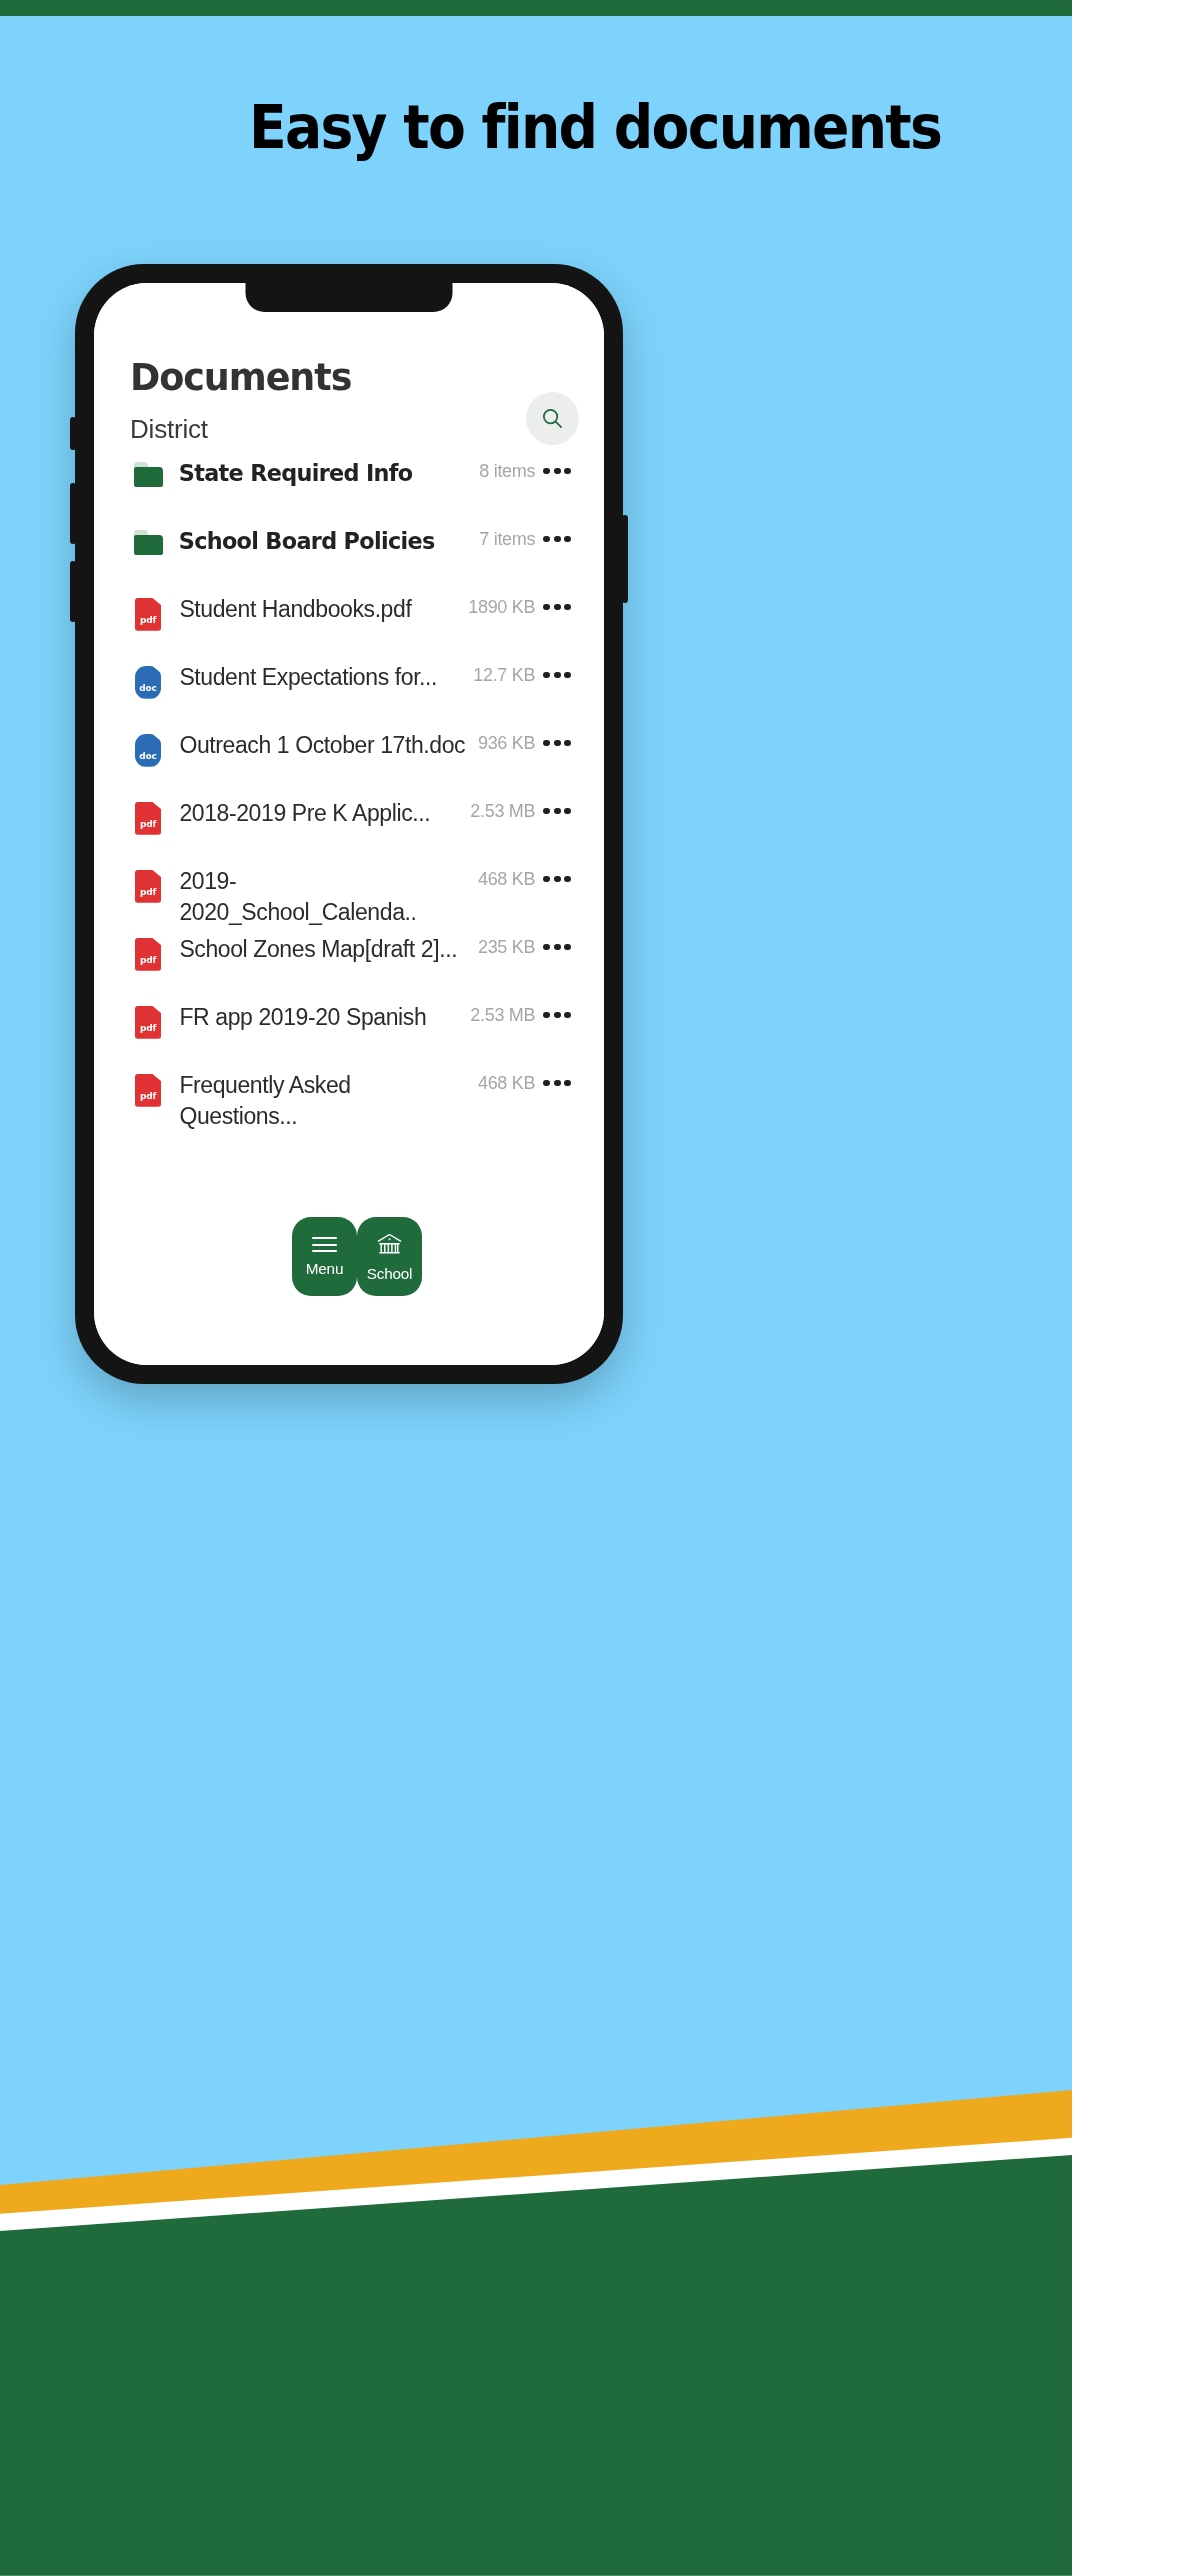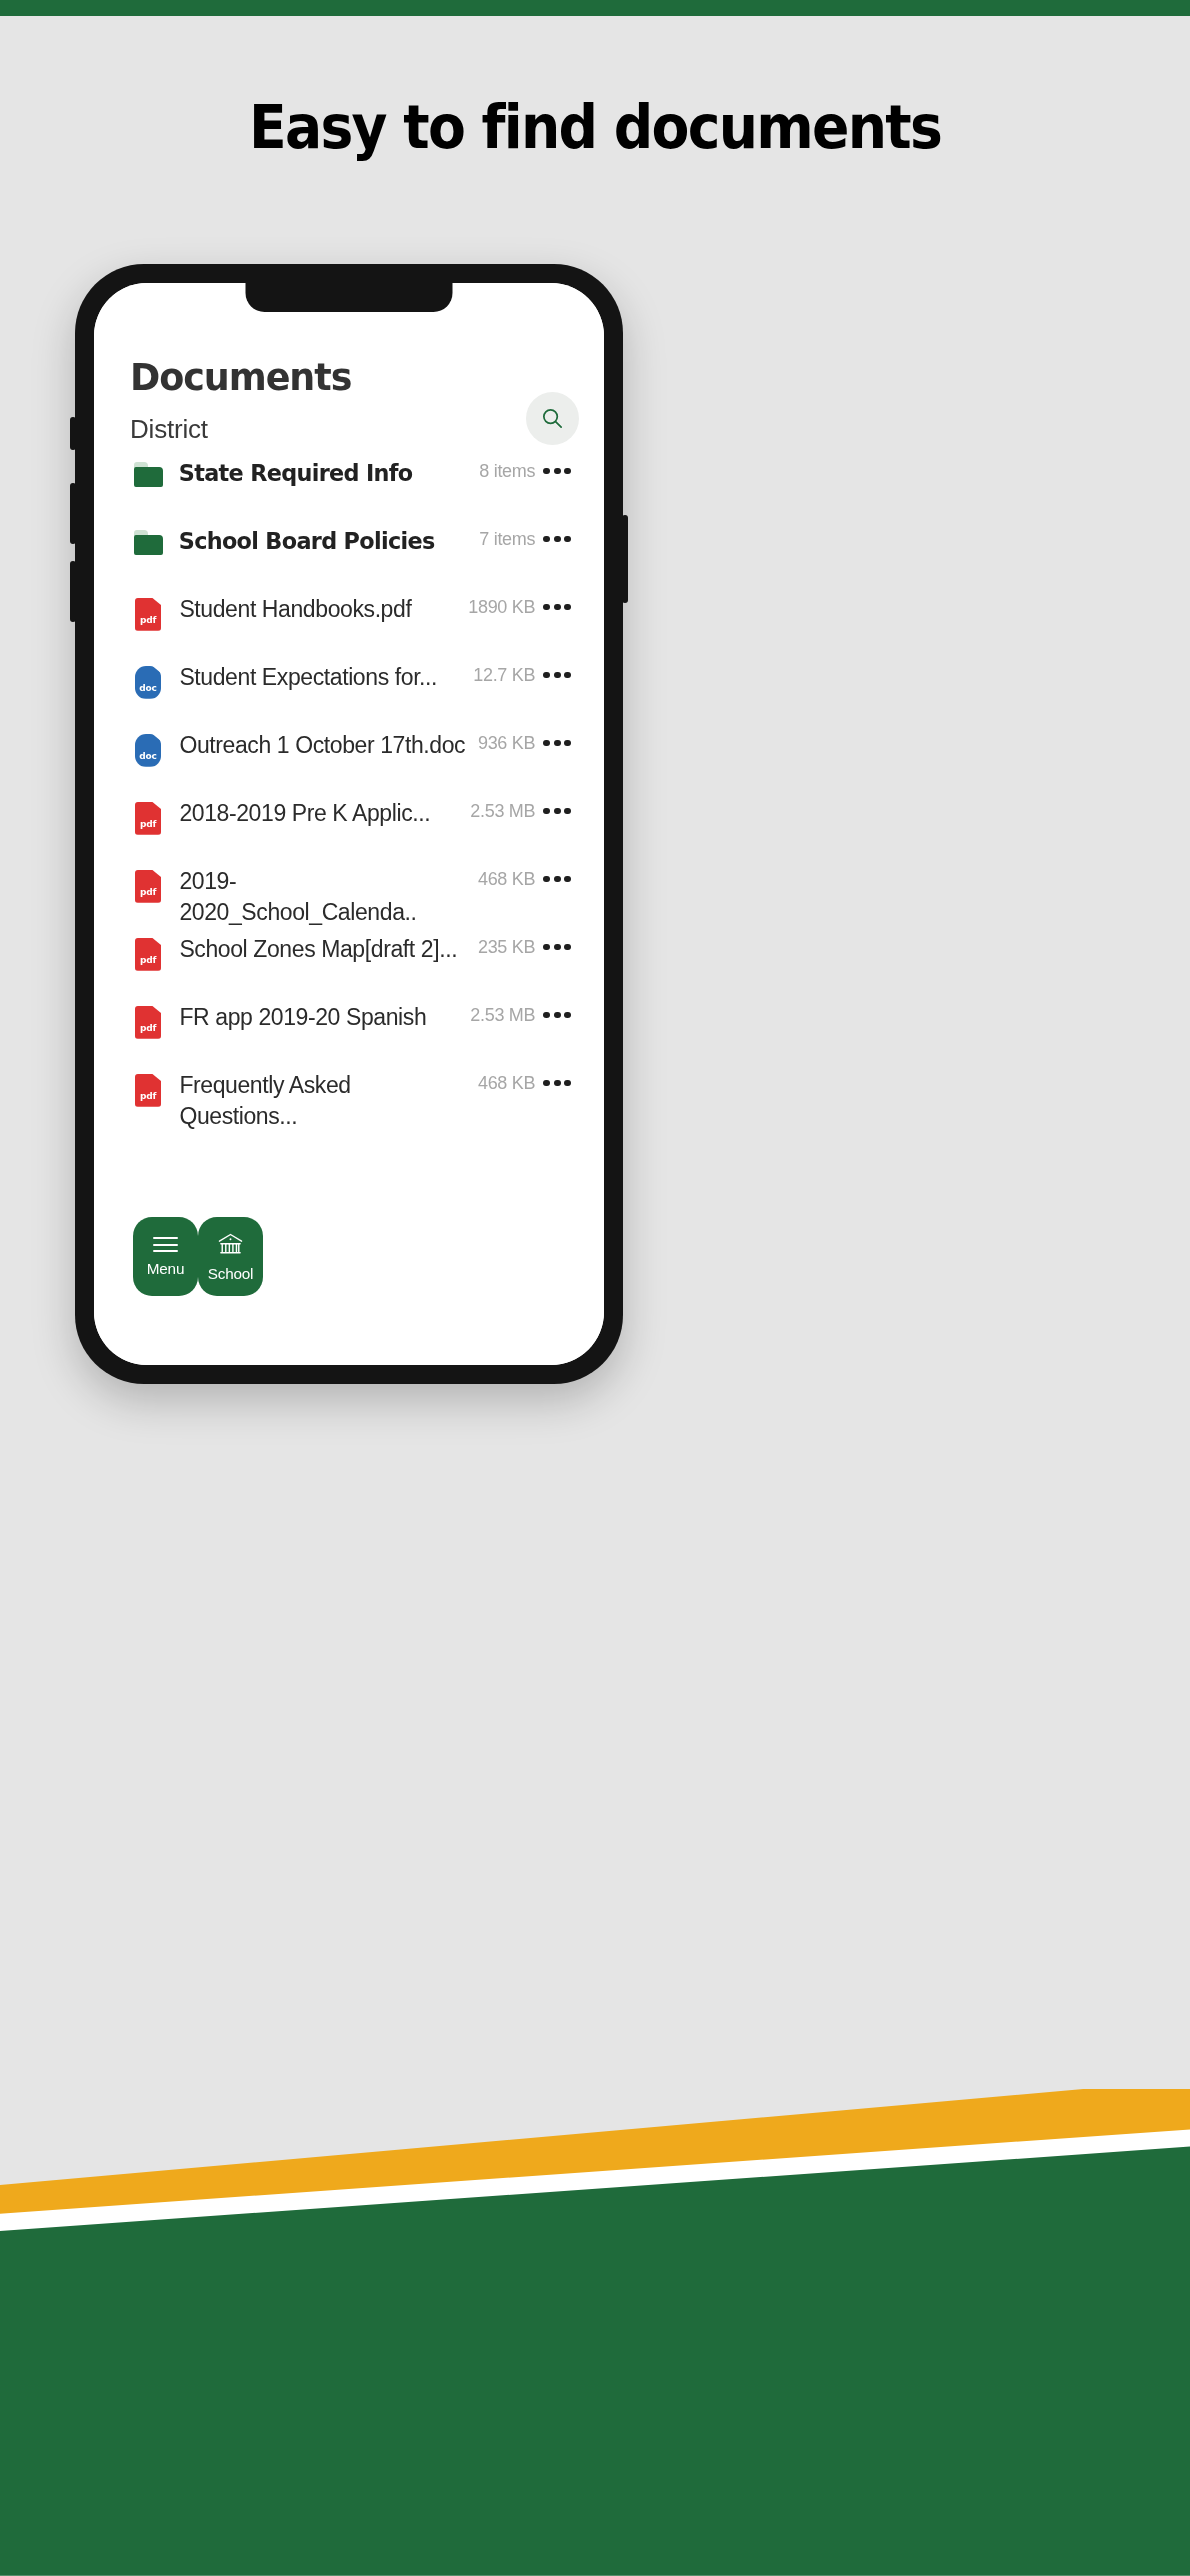--- a/index.html
+++ b/index.html
@@ -7,23 +7,23 @@
   html, body {
     width: 1190px;
     height: 2576px;
     overflow: hidden;
     background: #ffffff;
     font-family: "Liberation Sans", sans-serif;
   }
 
   #stage {
     position: relative;
-    width: 1190px;
+    width: 1072px;
     height: 2576px;
-    background: #e5e5e5;
+    background: #7dd3fc;
     overflow: hidden;
     text-decoration: underline;
   }
 
   
   .top-bar {
     position: absolute;
     top: 0; left: 0;
     width: 1190px;
     height: 16.3px;
@@ -242,25 +242,25 @@
     font-size: 9px;
     color: #ffffff;
     line-height: 1;
     padding-bottom: 5.8px;
     letter-spacing: -0.2px;
   }
 
   
   .bottom-nav {
     position: absolute;
-    left: 18px;
+    left: 8px;
     bottom: 69px;
     width: 510px;
     display: flex;
-    justify-content: flex-start;
+    justify-content: center;
     padding: 0 21px;
   }
   .nav-btn {
     width: 65px;
     height: 79px;
     background: #1f6b3b;
     border-radius: 19px;
     display: flex;
     flex-direction: column;
     align-items: center;

